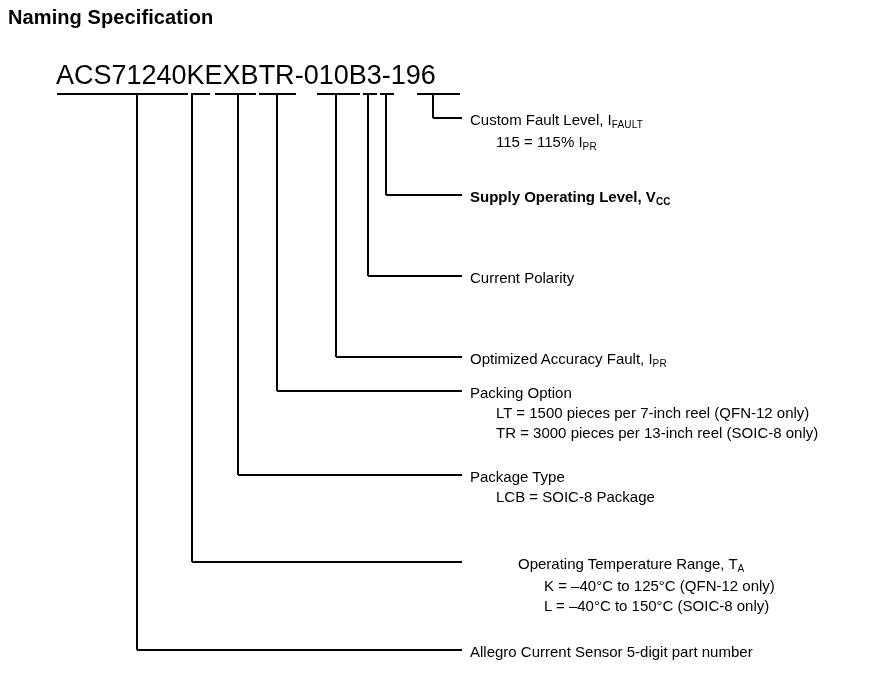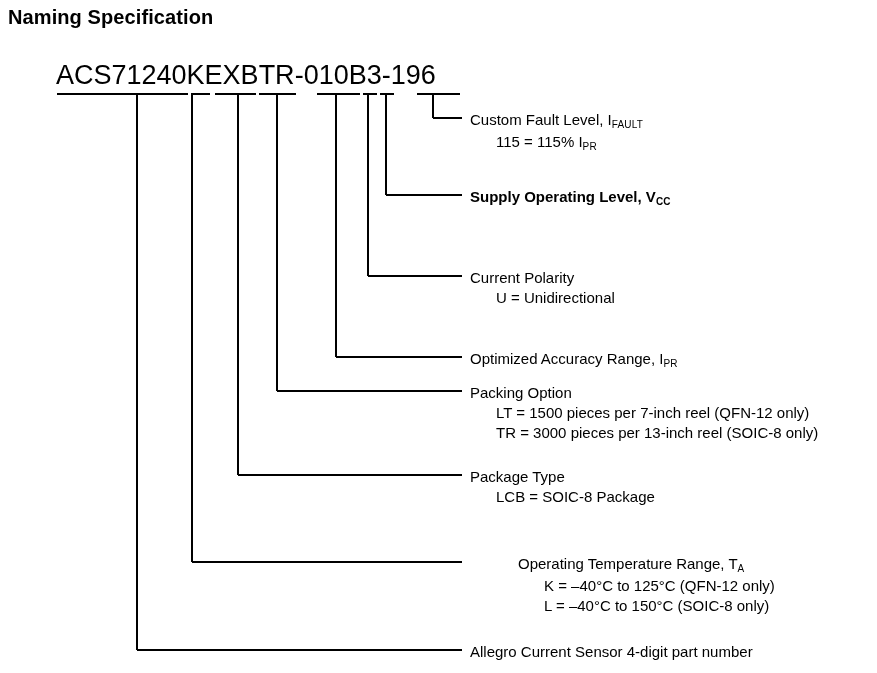--- a/index.html
+++ b/index.html
@@ -126,39 +126,38 @@
   <span class="head"><span>Custom Fault Level, I</span><sub>FAULT</sub></span>
   <span class="opt"><span>115 = 115% I</span><sub>PR</sub></span>
 </div>
 
 <div class="annotation" style="left:470px; top:187px;font-weight:bold;">
   <span class="head"><span>Supply Operating Level, V</span><sub>CC</sub></span>
 </div>
 
 <div class="annotation" style="left:470px; top:268px;">
   <span class="head">Current Polarity</span>
-  <span class="opt">U = Unidirectional</span>
 </div>
 
 <div class="annotation" style="left:470px; top:349px;">
-  <span class="head"><span>Optimized Accuracy Range, I</span><sub>PR</sub></span>
+  <span class="head"><span>Optimized Accuracy Fault, I</span><sub>PR</sub></span>
 </div>
 
 <div class="annotation" style="left:470px; top:383px;">
   <span class="head">Packing Option</span>
   <span class="opt">LT = 1500 pieces per 7-inch reel (QFN-12 only)</span>
   <span class="opt">TR = 3000 pieces per 13-inch reel (SOIC-8 only)</span>
 </div>
 
 <div class="annotation" style="left:470px; top:467px;">
   <span class="head">Package Type</span>
   <span class="opt">LCB = SOIC-8 Package</span>
 </div>
 
 <div class="annotation" style="left:470px; top:554px;margin-left:48px;">
   <span class="head"><span>Operating Temperature Range, T</span><sub>A</sub></span>
   <span class="opt">K = –40°C to 125°C (QFN-12 only)</span>
   <span class="opt">L = –40°C to 150°C (SOIC-8 only)</span>
 </div>
 
 <div class="annotation" style="left:470px; top:642px;">
-  <span class="head">Allegro Current Sensor 4-digit part number</span>
+  <span class="head">Allegro Current Sensor 5-digit part number</span>
 </div>
 
 </body></html>

